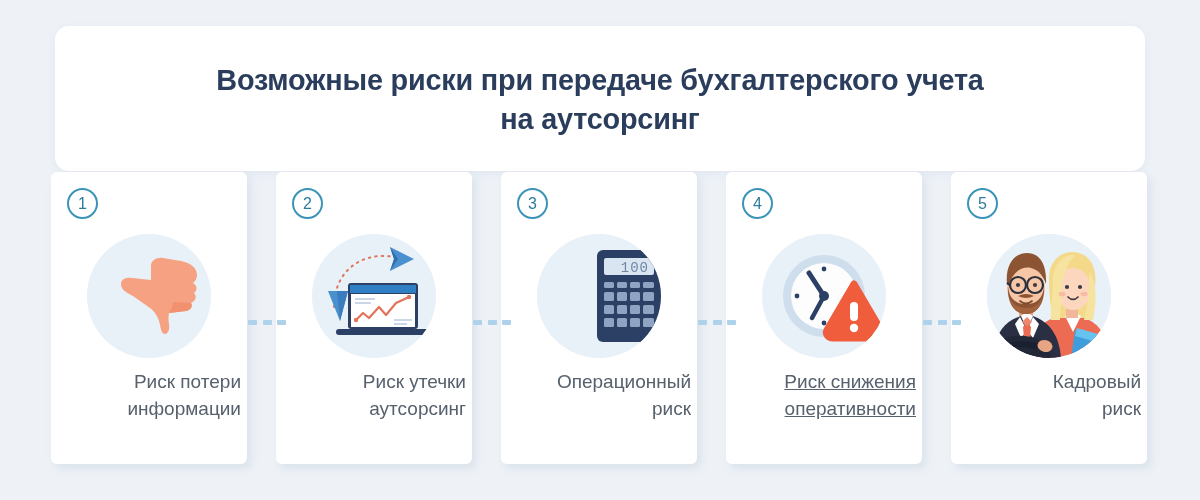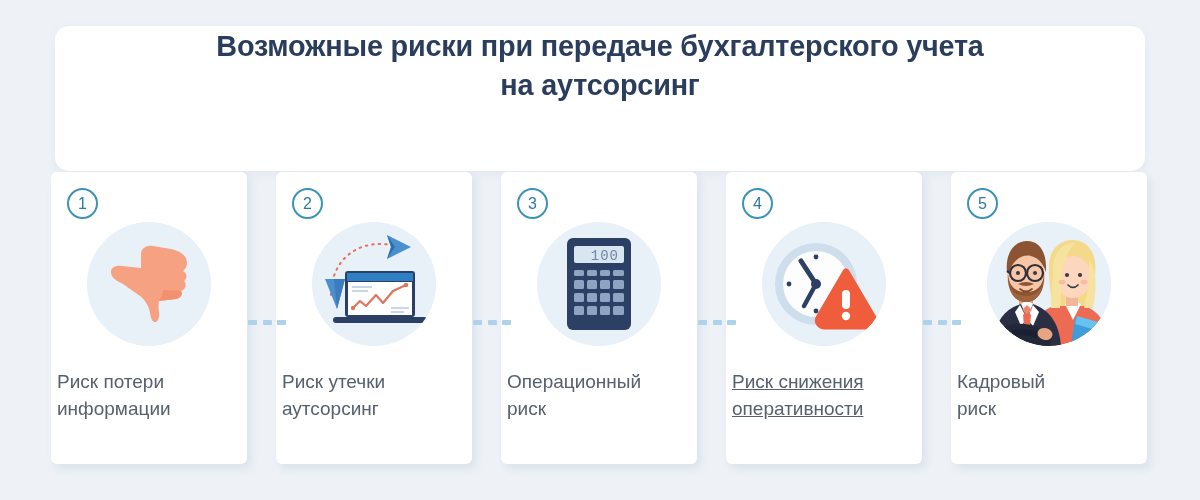--- a/index.html
+++ b/index.html
@@ -24,20 +24,21 @@
   .title-card {
     position: absolute;
     left: 55px;
     top: 26px;
     width: 1090px;
     height: 145px;
     background: #ffffff;
     border-radius: 14px;
     box-shadow: 0 3px 10px rgba(120,145,175,0.10);
     display: flex;
+    align-items: center;
     justify-content: center;
   }
   .title-text {
     color: #2b3d5c;
     font-weight: bold;
     font-size: 30px;
     line-height: 39px;
     text-align: center;
     letter-spacing: -0.2px;
     width: 1000px;
@@ -80,39 +81,39 @@
     align-items: center;
     justify-content: center;
     color: #2e7b9e;
     font-size: 16px;
     font-weight: normal;
   }
 
   .icon-wrap {
     position: absolute;
     left: 50%;
-    top: 50px;
+    top: 62px;
     transform: translateX(-50%);
     width: 124px;
     height: 124px;
     border-radius: 50%;
     background: #e8f0f8;
     display: flex;
     align-items: center;
-    justify-content: center;
+    justify-content: flex-end;
     overflow: hidden;
   }
   .icon-wrap svg { display: block; }
 
   .card-label {
     position: absolute;
     left: 6px;
     right: 6px;
     top: 196px;
-    text-align: left;
+    text-align: right;
     color: #56616d;
     font-size: 19px;
     line-height: 27px;
   }
   .card-label-3line { top: 196px; text-decoration: underline; }
 
   
   .connector {
     position: absolute;
     top: 320px;

